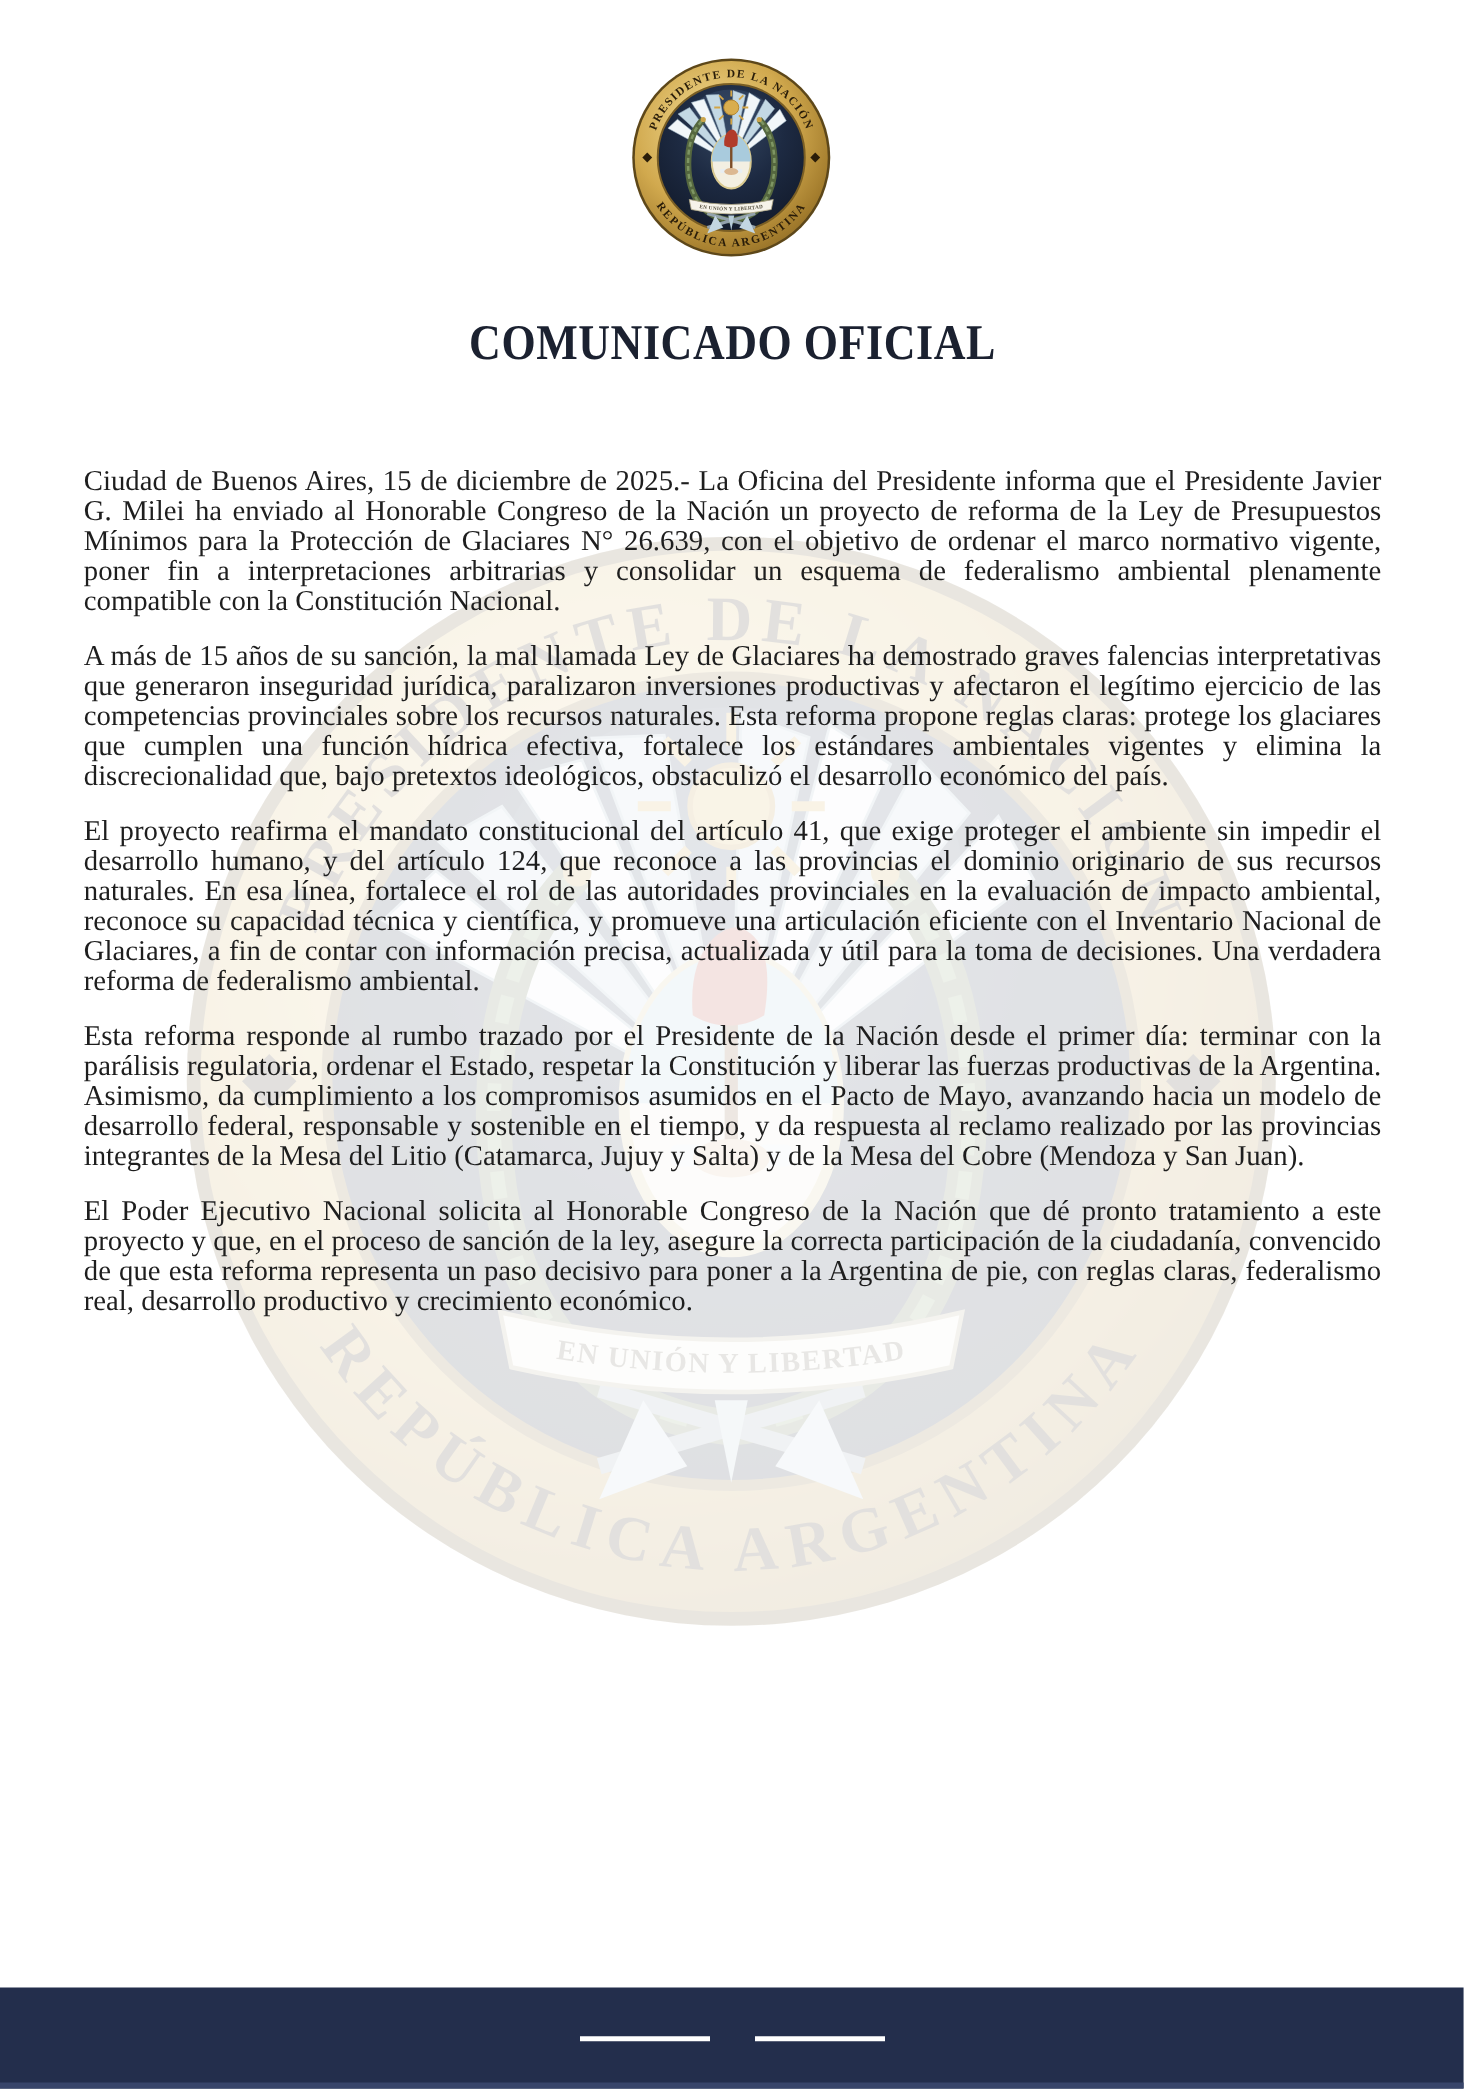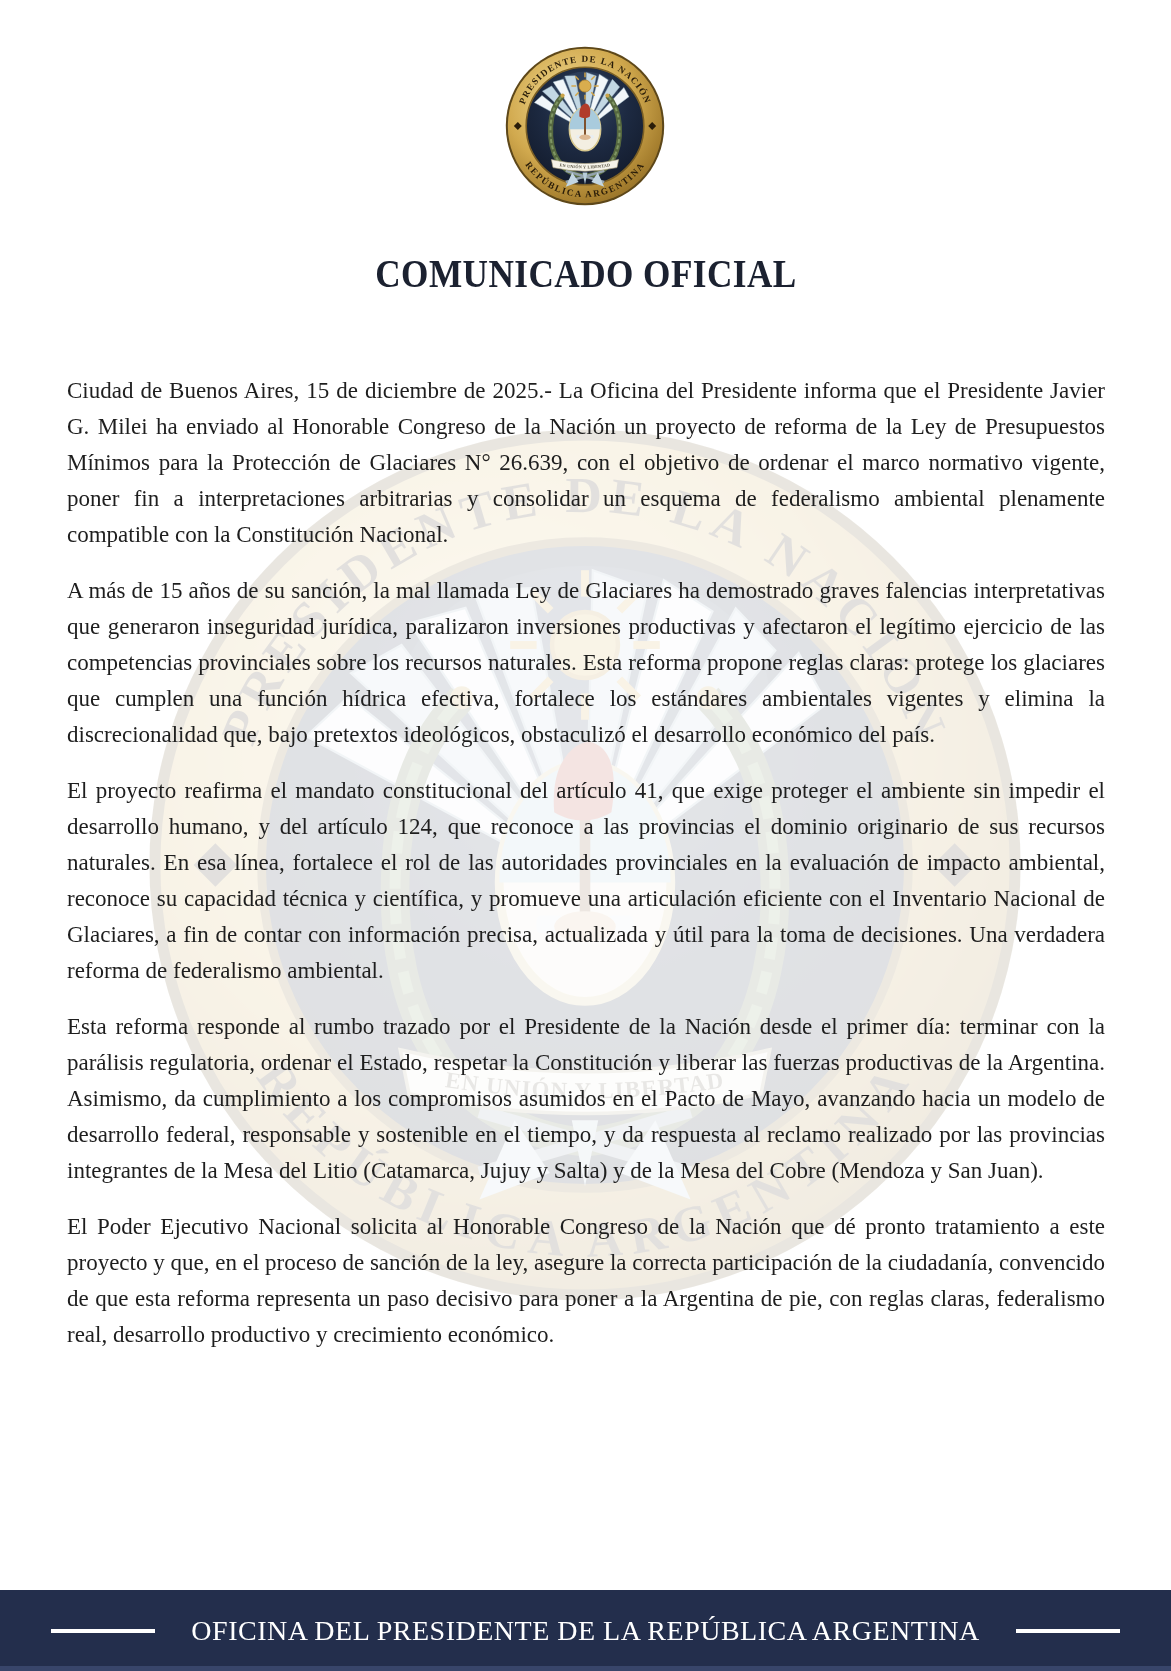--- a/index.html
+++ b/index.html
@@ -35,21 +35,21 @@
     letter-spacing:0.5px;
     transform:scaleX(0.88);
     transform-origin:center;
     white-space:nowrap;
   }
   .body-text{
     position:absolute;
     left:67px;top:373px;
     width:1038px;
     font-size:23px;
-    line-height:36px;
+    line-height:24px;
     color:#1e1e1e;
     text-align:justify;
   }
   .body-text p{margin:0 0 20px 0;}
 
   .footer-bar{
     position:absolute;
     left:0;bottom:0;
     width:1171px;height:81px;
     background:#232e4c;
@@ -177,15 +177,14 @@
 <div class="body-text">
   <p>Ciudad de Buenos Aires, 15 de diciembre de 2025.- La Oficina del Presidente informa que el Presidente Javier G. Milei ha enviado al Honorable Congreso de la Nación un proyecto de reforma de la Ley de Presupuestos Mínimos para la Protección de Glaciares N° 26.639, con el objetivo de ordenar el marco normativo vigente, poner fin a interpretaciones arbitrarias y consolidar un esquema de federalismo ambiental plenamente compatible con la Constitución Nacional.</p>
   <p>A más de 15 años de su sanción, la mal llamada Ley de Glaciares ha demostrado graves falencias interpretativas que generaron inseguridad jurídica, paralizaron inversiones productivas y afectaron el legítimo ejercicio de las competencias provinciales sobre los recursos naturales. Esta reforma propone reglas claras: protege los glaciares que cumplen una función hídrica efectiva, fortalece los estándares ambientales vigentes y elimina la discrecionalidad que, bajo pretextos ideológicos, obstaculizó el desarrollo económico del país.</p>
   <p>El proyecto reafirma el mandato constitucional del artículo 41, que exige proteger el ambiente sin impedir el desarrollo humano, y del artículo 124, que reconoce a las provincias el dominio originario de sus recursos naturales. En esa línea, fortalece el rol de las autoridades provinciales en la evaluación de impacto ambiental, reconoce su capacidad técnica y científica, y promueve una articulación eficiente con el Inventario Nacional de Glaciares, a fin de contar con información precisa, actualizada y útil para la toma de decisiones. Una verdadera reforma de federalismo ambiental.</p>
   <p>Esta reforma responde al rumbo trazado por el Presidente de la Nación desde el primer día: terminar con la parálisis regulatoria, ordenar el Estado, respetar la Constitución y liberar las fuerzas productivas de la Argentina. Asimismo, da cumplimiento a los compromisos asumidos en el Pacto de Mayo, avanzando hacia un modelo de desarrollo federal, responsable y sostenible en el tiempo, y da respuesta al reclamo realizado por las provincias integrantes de la Mesa del Litio (Catamarca, Jujuy y Salta) y de la Mesa del Cobre (Mendoza y San Juan).</p>
   <p>El Poder Ejecutivo Nacional solicita al Honorable Congreso de la Nación que dé pronto tratamiento a este proyecto y que, en el proceso de sanción de la ley, asegure la correcta participación de la ciudadanía, convencido de que esta reforma representa un paso decisivo para poner a la Argentina de pie, con reglas claras, federalismo real, desarrollo productivo y crecimiento económico.</p>
 </div>
 
 <div class="footer-bar">
   <div class="footer-rule"></div>
-  <div class="footer-label">OFICINA DEL PRESIDENTE DE LA REPÚBLICA ARGENTINA</div>
   <div class="footer-rule"></div>
 </div>
 
 </body></html>

